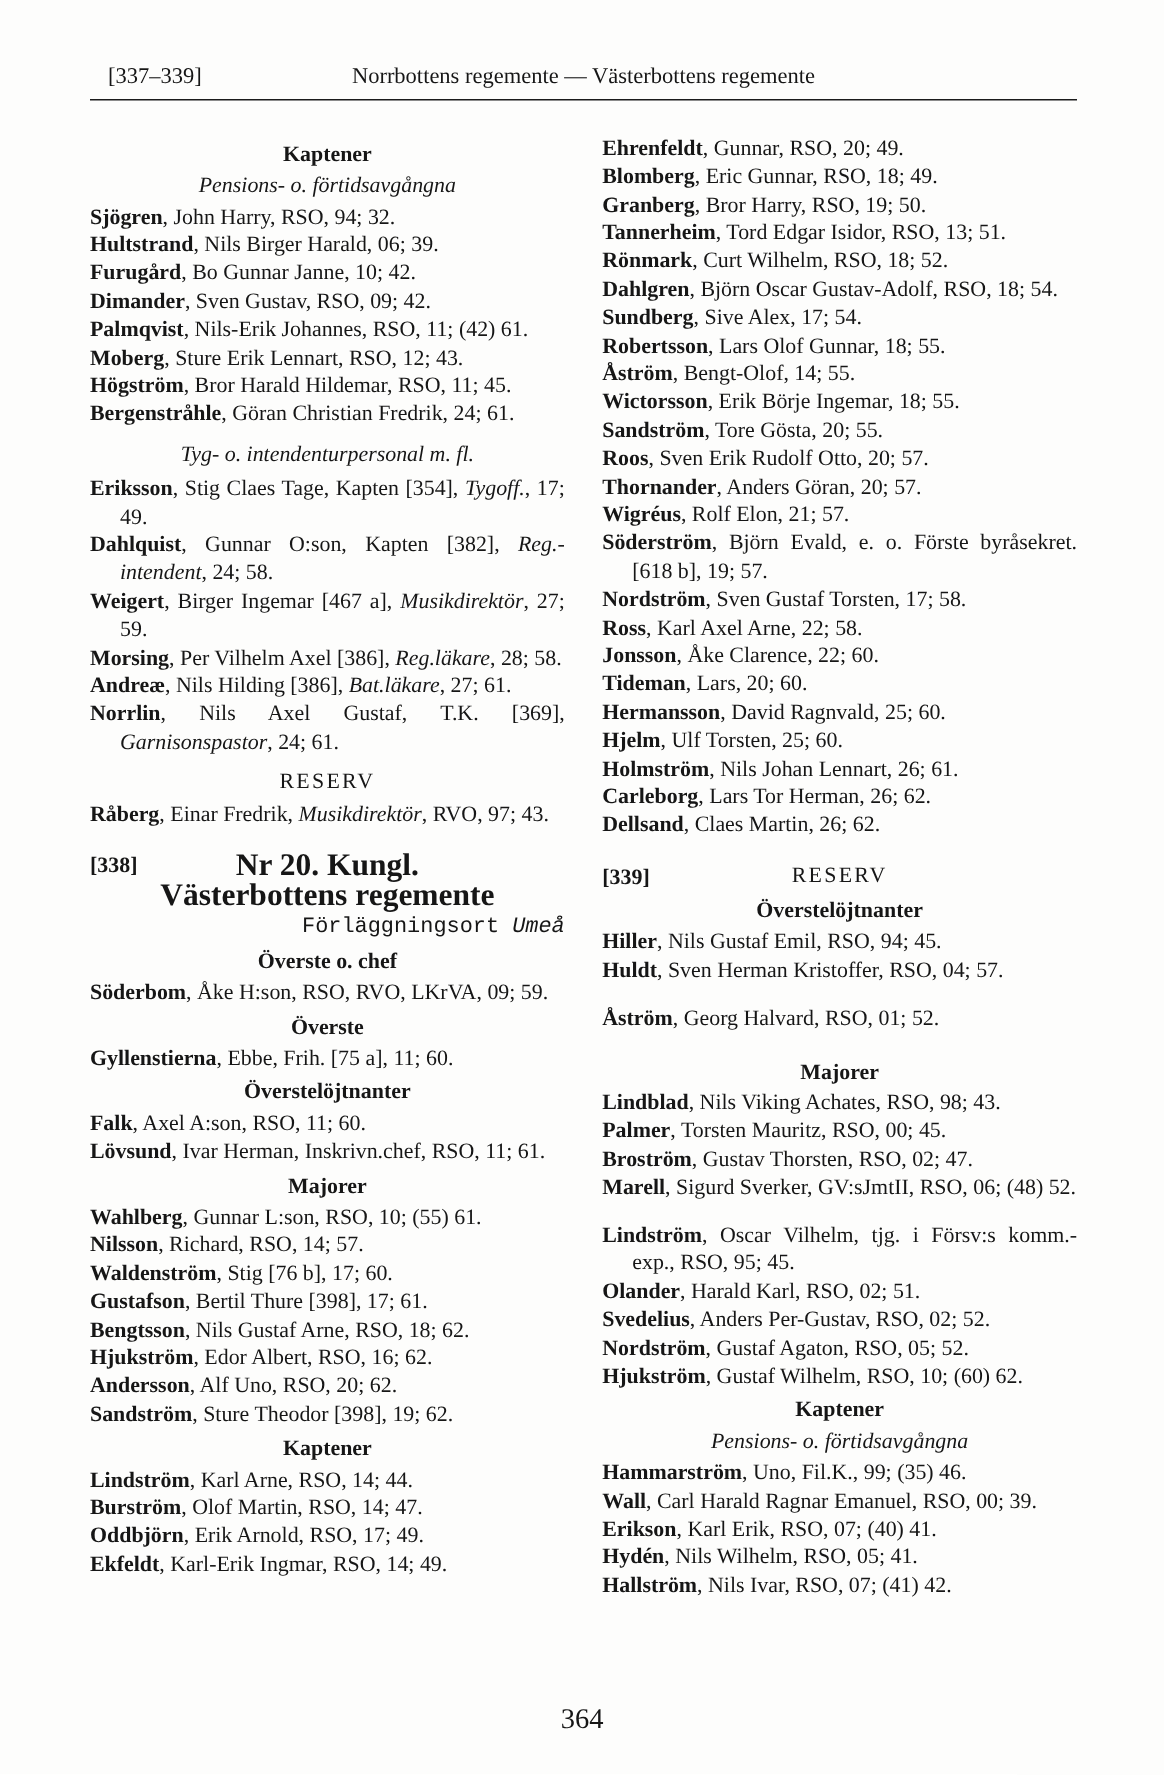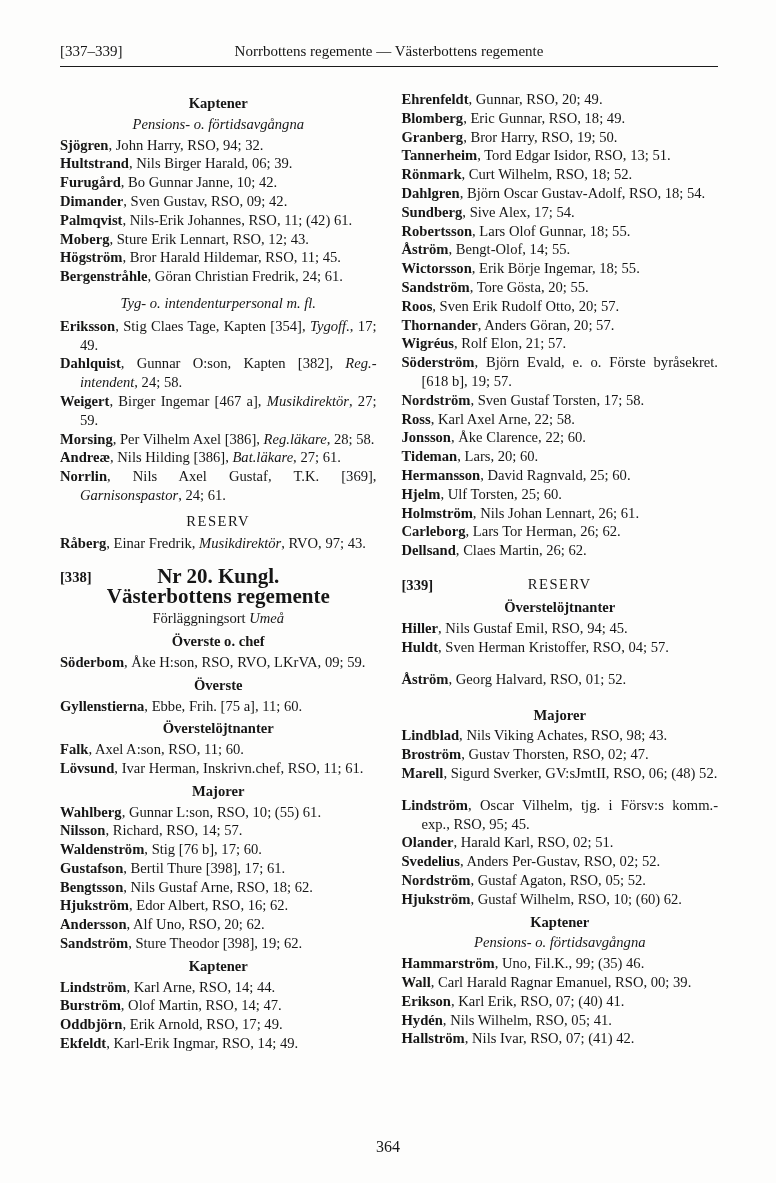--- a/index.html
+++ b/index.html
@@ -6,40 +6,40 @@
   html, body { margin: 0; padding: 0; background: #ffffff; }
   .page {
     width: 776px; height: 1183px;
     background: #fdfdfc; color: #161616;
     font-family: "Liberation Serif", serif;
     font-size: 14.6px; line-height: 18.8px;
     padding: 42px 58px 0 60px;
     position: relative; overflow: hidden;
   }
   .header { position: relative; text-align: center; height: 20px; }
-  .page-range { position: absolute; left: 0; top: 0; font-size: 15px; }
+  .page-range { position: absolute; left: 12px; top: 0; font-size: 15px; }
   .header-title { font-size: 15px; }
   .rule { border-top: 1.6px solid #1b1b1b; margin: 4px 0 14px 0; }
   .columns { display: flex; gap: 25px; margin-top: 23px; }
   .col { flex: 1 1 0; min-width: 0; }
   .blk { margin: 0; }
   .h-bold { font-weight: 700; text-align: center; margin: 4px 0 2px; }
   .h-italic { font-style: italic; text-align: center; margin: 0 0 2px; }
   .h-bolditalic { font-weight: 400; font-style: italic; text-align: center; margin: 8px 0 4px; }
   .h-caps { text-align: center; letter-spacing: 1.5px; margin: 7px 0 3px; }
-  .h-center { text-align: center; margin: 2px 0; }
+  .h-center { text-align: right; margin: 2px 0; font-family: Liberation Mono, monospace; }
   .section { position: relative; margin: 15px 0 3px; }
   .section-number { position: absolute; left: 0; top: 1px; font-weight: 700; }
   .section-title { font-weight: 700; text-align: center; max-width: 235px; margin: 0 auto; font-size: 21px; line-height: 19.5px; }
   .section-title.caps { font-weight: 400; letter-spacing: 1.5px; font-size: 14.6px; }
   .spacer { height: 13px; }
   .entry { margin: 0; padding-left: 20px; text-indent: -20px; text-align: justify; }
   .entry .nm { font-weight: 700; }
   .it { font-style: italic; }
-  .footer { position: absolute; left: 0; right: 0; bottom: 26px; text-align: center; font-size: 16px; }
+  .footer { position: absolute; left: 0; right: 0; bottom: 26px; text-align: center; font-size: 19px; }
 </style>
 </head>
 <body>
 
 <div class="page">
   <div class="header">
     <span class="page-range">[337–339]</span>
     <span class="header-title">Norrbottens regemente — Västerbottens regemente</span>
   </div>
   <div class="rule"></div>
@@ -144,20 +144,21 @@
           <p class="entry"><b class="nm">Huldt</b><span>, Sven Herman Kristoffer, RSO, 04; 57.</span></p>
         </div>
         <div class="spacer"></div>
         <div class="blk entries">
           <p class="entry"><b class="nm">Åström</b><span>, Georg Halvard, RSO, 01; 52.</span></p>
         </div>
         <div class="spacer"></div>
         <div class="blk h-bold">Majorer</div>
         <div class="blk entries">
           <p class="entry"><b class="nm">Lindblad</b><span>, Nils Viking Achates, RSO, 98; 43.</span></p>
+          <p class="entry"><b class="nm">Palmer</b><span>, Torsten Mauritz, RSO, 00; 45.</span></p>
           <p class="entry"><b class="nm">Broström</b><span>, Gustav Thorsten, RSO, 02; 47.</span></p>
           <p class="entry"><b class="nm">Marell</b><span>, Sigurd Sverker, GV:sJmtII, RSO, 06; (48) 52.</span></p>
         </div>
         <div class="spacer"></div>
         <div class="blk entries">
           <p class="entry"><b class="nm">Lindström</b><span>, Oscar Vilhelm, tjg. i Försv:s komm.-exp., RSO, 95; 45.</span></p>
           <p class="entry"><b class="nm">Olander</b><span>, Harald Karl, RSO, 02; 51.</span></p>
           <p class="entry"><b class="nm">Svedelius</b><span>, Anders Per-Gustav, RSO, 02; 52.</span></p>
           <p class="entry"><b class="nm">Nordström</b><span>, Gustaf Agaton, RSO, 05; 52.</span></p>
           <p class="entry"><b class="nm">Hjukström</b><span>, Gustaf Wilhelm, RSO, 10; (60) 62.</span></p>

